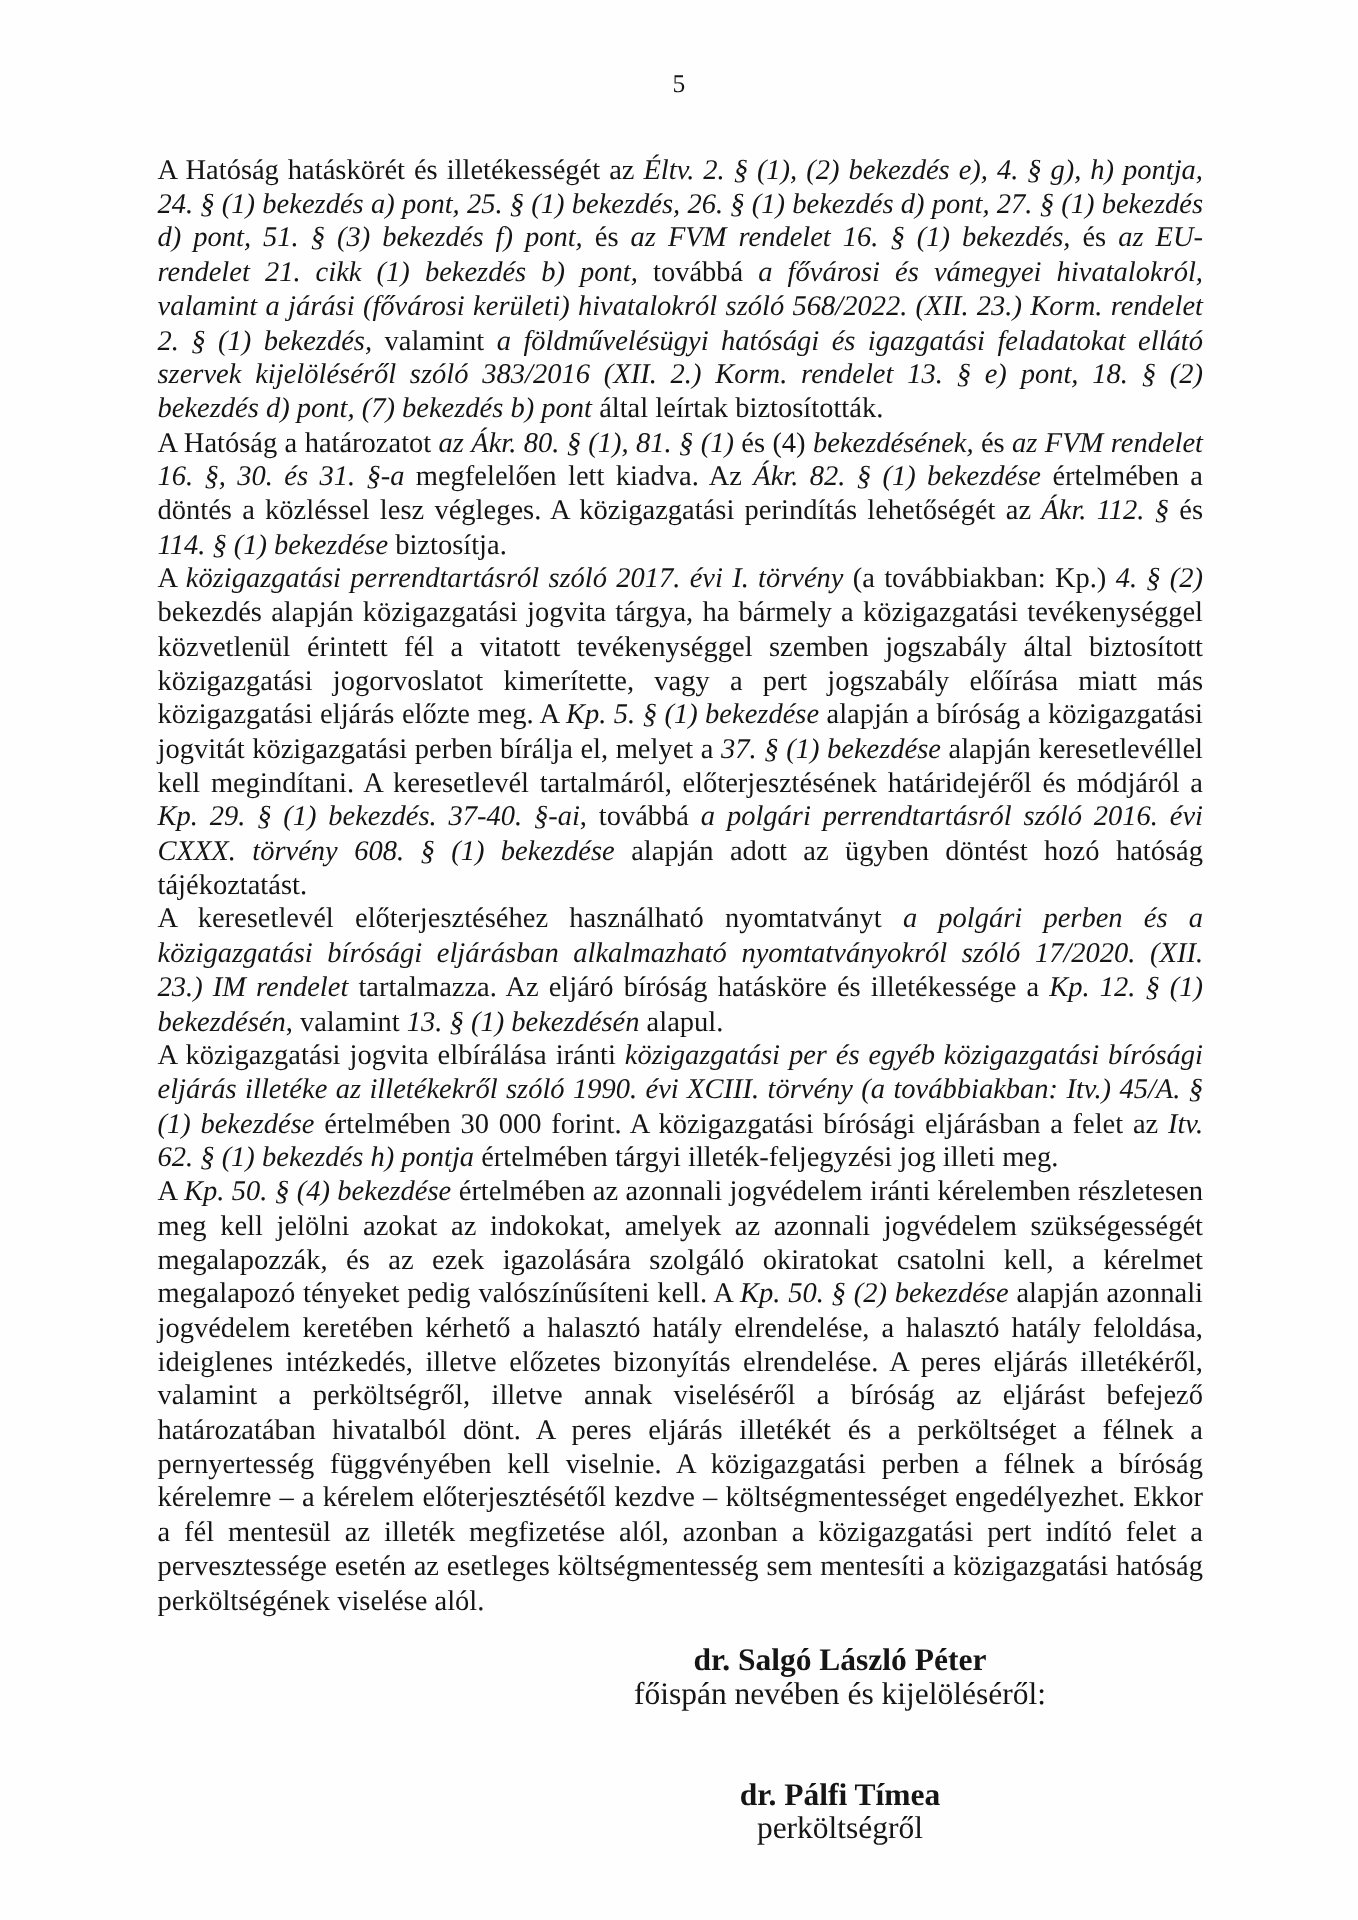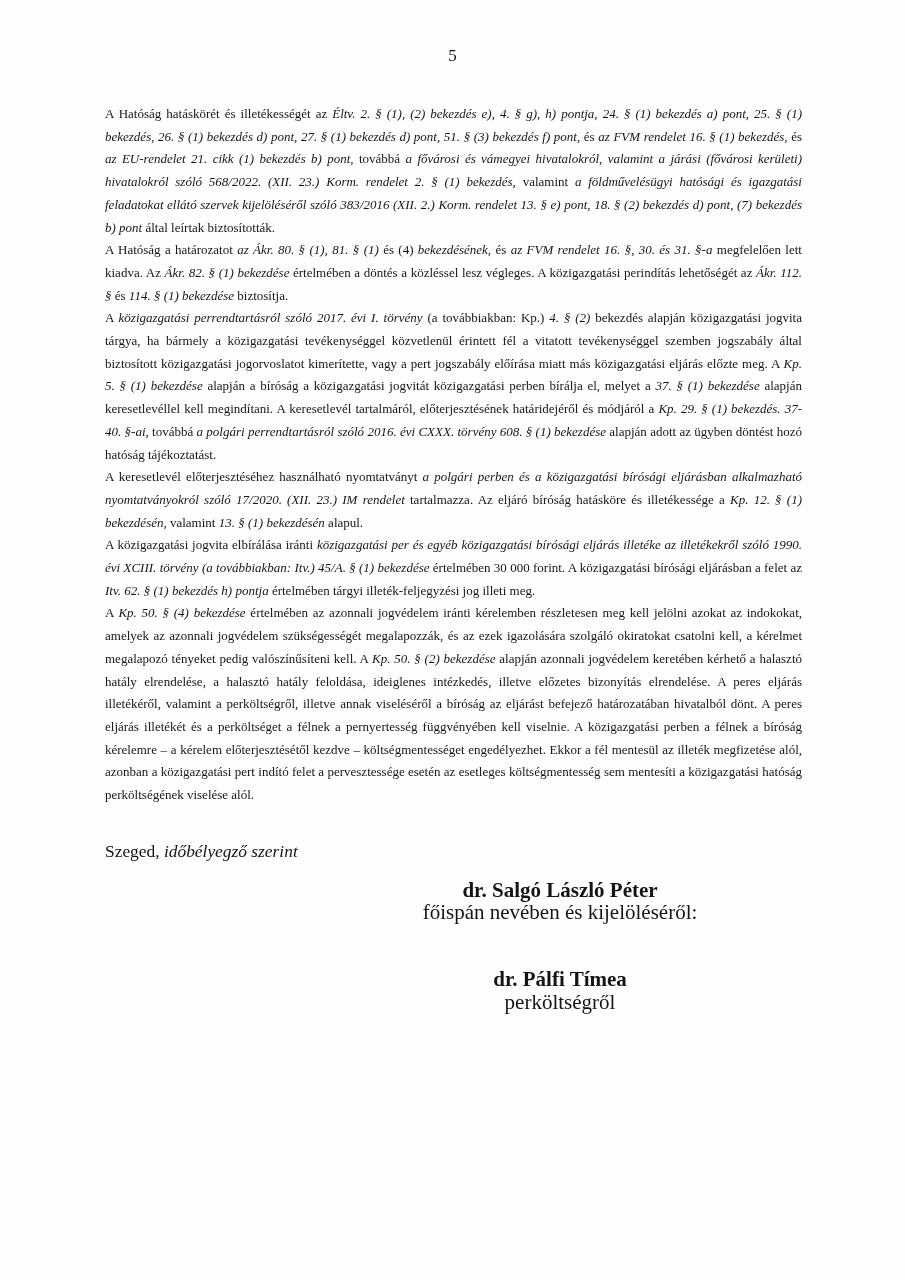--- a/index.html
+++ b/index.html
@@ -18,21 +18,21 @@
     box-sizing: border-box;
   }
   .pageno {
     padding-top: 46px;
     text-align: center;
     font-size: 17px;
     line-height: 20px;
   }
   .doc-body {
     margin: 37px 103px 0 105px;
-    font-size: 13px;
+    font-size: 19px;
     line-height: 22.7px;
     text-align: justify;
     text-justify: inter-word;
   }
   .doc-body p {
     margin: 0;
     padding: 0;
   }
   .it {
     font-style: italic;
@@ -63,21 +63,20 @@
 
   <div class="doc-body">
     <p><span>A Hatóság hatáskörét és illetékességét az </span><span class="it">Éltv. 2. § (1), (2) bekezdés e), 4. § g), h) pontja, 24. § (1) bekezdés a) pont, 25. § (1) bekezdés, 26. § (1) bekezdés d) pont, 27. § (1) bekezdés d) pont, 51. § (3) bekezdés f) pont,</span><span> és </span><span class="it">az FVM rendelet 16. § (1) bekezdés,</span><span> és </span><span class="it">az EU-rendelet 21. cikk (1) bekezdés b) pont,</span><span> továbbá </span><span class="it">a fővárosi és vámegyei hivatalokról, valamint a járási (fővárosi kerületi) hivatalokról szóló 568/2022. (XII. 23.) Korm. rendelet 2. § (1) bekezdés,</span><span> valamint </span><span class="it">a földművelésügyi hatósági és igazgatási feladatokat ellátó szervek kijelöléséről szóló 383/2016 (XII. 2.) Korm. rendelet 13. § e) pont, 18. § (2) bekezdés d) pont, (7) bekezdés b) pont</span><span> által leírtak biztosították.</span></p>
     <p><span>A Hatóság a határozatot </span><span class="it">az Ákr. 80. § (1), 81. § (1)</span><span> és (4) </span><span class="it">bekezdésének,</span><span> és </span><span class="it">az FVM rendelet 16. §, 30. és 31. §-a</span><span> megfelelően lett kiadva. Az </span><span class="it">Ákr. 82. § (1) bekezdése</span><span> értelmében a döntés a közléssel lesz végleges. A közigazgatási perindítás lehetőségét az </span><span class="it">Ákr. 112. §</span><span> és </span><span class="it">114. § (1) bekezdése</span><span> biztosítja.</span></p>
     <p><span>A </span><span class="it">közigazgatási perrendtartásról szóló 2017. évi I. törvény</span><span> (a továbbiakban: Kp.) </span><span class="it">4. § (2)</span><span> bekezdés alapján közigazgatási jogvita tárgya, ha bármely a közigazgatási tevékenységgel közvetlenül érintett fél a vitatott tevékenységgel szemben jogszabály által biztosított közigazgatási jogorvoslatot kimerítette, vagy a pert jogszabály előírása miatt más közigazgatási eljárás előzte meg. A </span><span class="it">Kp. 5. § (1) bekezdése</span><span> alapján a bíróság a közigazgatási jogvitát közigazgatási perben bírálja el, melyet a </span><span class="it">37. § (1) bekezdése</span><span> alapján keresetlevéllel kell megindítani. A keresetlevél tartalmáról, előterjesztésének határidejéről és módjáról a </span><span class="it">Kp. 29. § (1) bekezdés. 37-40. §-ai</span><span>, továbbá </span><span class="it">a polgári perrendtartásról szóló 2016. évi CXXX. törvény 608. § (1) bekezdése</span><span> alapján adott az ügyben döntést hozó hatóság tájékoztatást.</span></p>
     <p><span>A keresetlevél előterjesztéséhez használható nyomtatványt </span><span class="it">a polgári perben és a közigazgatási bírósági eljárásban alkalmazható nyomtatványokról szóló 17/2020. (XII. 23.) IM rendelet</span><span> tartalmazza. Az eljáró bíróság hatásköre és illetékessége a </span><span class="it">Kp. 12. § (1) bekezdésén</span><span>, valamint </span><span class="it">13. § (1) bekezdésén</span><span> alapul.</span></p>
     <p><span>A közigazgatási jogvita elbírálása iránti </span><span class="it">közigazgatási per és egyéb közigazgatási bírósági eljárás illetéke az illetékekről szóló 1990. évi XCIII. törvény (a továbbiakban: Itv.) 45/A. § (1) bekezdése</span><span> értelmében 30 000 forint. A közigazgatási bírósági eljárásban a felet az </span><span class="it">Itv. 62. § (1) bekezdés h) pontja</span><span> értelmében tárgyi illeték-feljegyzési jog illeti meg.</span></p>
     <p><span>A </span><span class="it">Kp. 50. § (4) bekezdése</span><span> értelmében az azonnali jogvédelem iránti kérelemben részletesen meg kell jelölni azokat az indokokat, amelyek az azonnali jogvédelem szükségességét megalapozzák, és az ezek igazolására szolgáló okiratokat csatolni kell, a kérelmet megalapozó tényeket pedig valószínűsíteni kell. A </span><span class="it">Kp. 50. § (2) bekezdése</span><span> alapján azonnali jogvédelem keretében kérhető a halasztó hatály elrendelése, a halasztó hatály feloldása, ideiglenes intézkedés, illetve előzetes bizonyítás elrendelése. A peres eljárás illetékéről, valamint a perköltségről, illetve annak viseléséről a bíróság az eljárást befejező határozatában hivatalból dönt. A peres eljárás illetékét és a perköltséget a félnek a pernyertesség függvényében kell viselnie. A közigazgatási perben a félnek a bíróság kérelemre – a kérelem előterjesztésétől kezdve – költségmentességet engedélyezhet. Ekkor a fél mentesül az illeték megfizetése alól, azonban a közigazgatási pert indító felet a pervesztessége esetén az esetleges költségmentesség sem mentesíti a közigazgatási hatóság perköltségének viselése alól.</span></p>
   </div>
 
-  <p class="dateline"><span>Szeged, </span><span class="it">időbélyegző szerint</span></p>
 
   <div class="sig sig-1">
     <div class="sig-name">dr. Salgó László Péter</div>
     <div class="sig-title">főispán nevében és kijelöléséről:</div>
   </div>
 
   <div class="sig sig-2">
     <div class="sig-name">dr. Pálfi Tímea</div>
     <div class="sig-title">perköltségről</div>
   </div>

